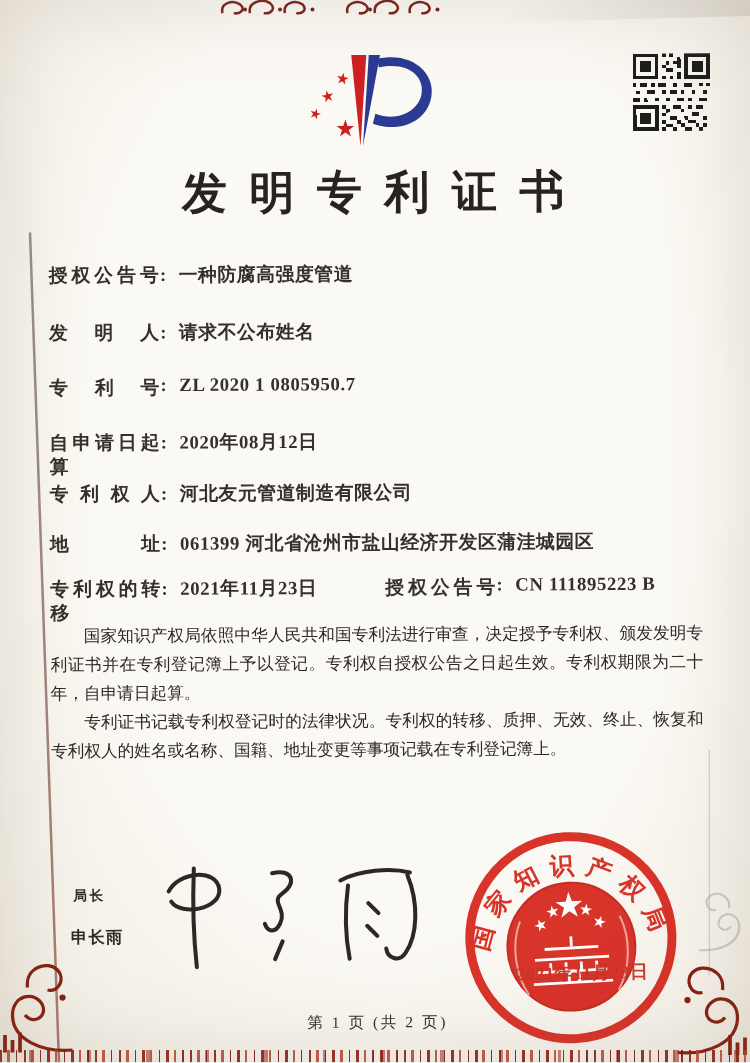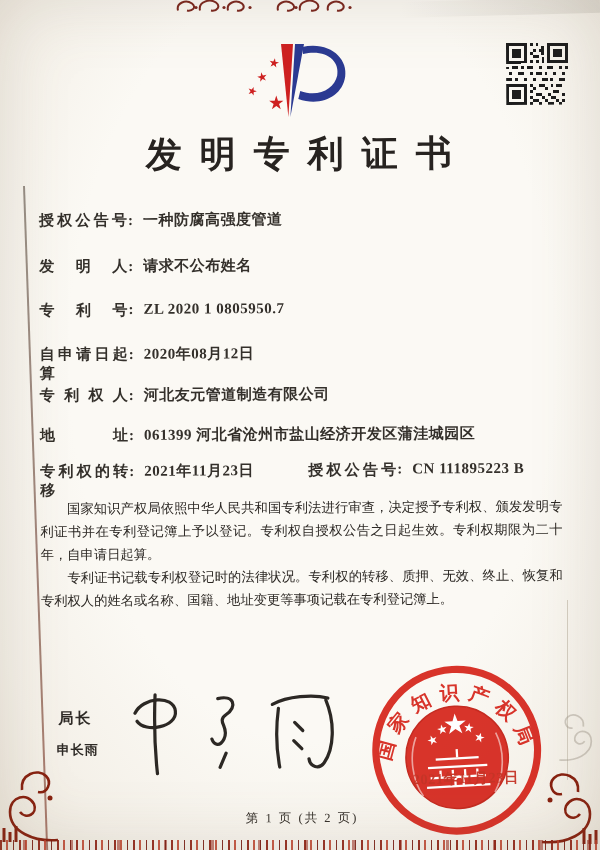--- a/index.html
+++ b/index.html
@@ -20,21 +20,21 @@
   .frow{position:absolute;left:40px;right:30px;height:22px;font-size:15px;font-weight:700;color:#34302b;}
   .flabel{display:inline-block;width:88px;text-align:justify;text-align-last:justify;vertical-align:top;}
   .colon{display:inline-block;margin:0 2px 0 1px;}
   .fvalue{display:inline-block;margin-left:8px;letter-spacing:.5px;}
   .grant-right{position:absolute;left:268px;top:0;}
   
   .body-text{position:absolute;left:40px;width:522px;top:496px;font-size:13.3px;line-height:1.73;
     text-align:justify;color:#2c2824;font-weight:500;}
   .body-text p{margin:0;text-indent:2em;}
   
-  .sig-role{position:absolute;left:57px;top:708px;font-size:15px;font-weight:700;letter-spacing:2px;}
+  .sig-role{position:absolute;left:57px;top:708px;font-size:11px;font-weight:700;letter-spacing:2px;}
   .sig-name{position:absolute;left:55px;top:740px;font-size:13px;font-weight:700;letter-spacing:1px;}
   .sig-svg{position:absolute;left:118px;top:682px;width:235px;height:96px;}
   
   .seal{position:absolute;left:368px;top:664px;width:174px;height:174px;opacity:.94;transform:rotate(-3deg);}
   .seal-date{position:absolute;left:384px;top:770px;width:160px;text-align:center;
     font-size:14.5px;font-weight:700;color:#c53527;letter-spacing:.5px;transform:rotate(-1deg);opacity:.95;}
   
   .footer{position:absolute;left:0;right:0;top:810px;text-align:center;font-size:12.5px;letter-spacing:2px;color:#35302a;}
   
   .topband{position:absolute;left:172px;top:-2px;width:195px;height:14px;color:#7a241c;}

